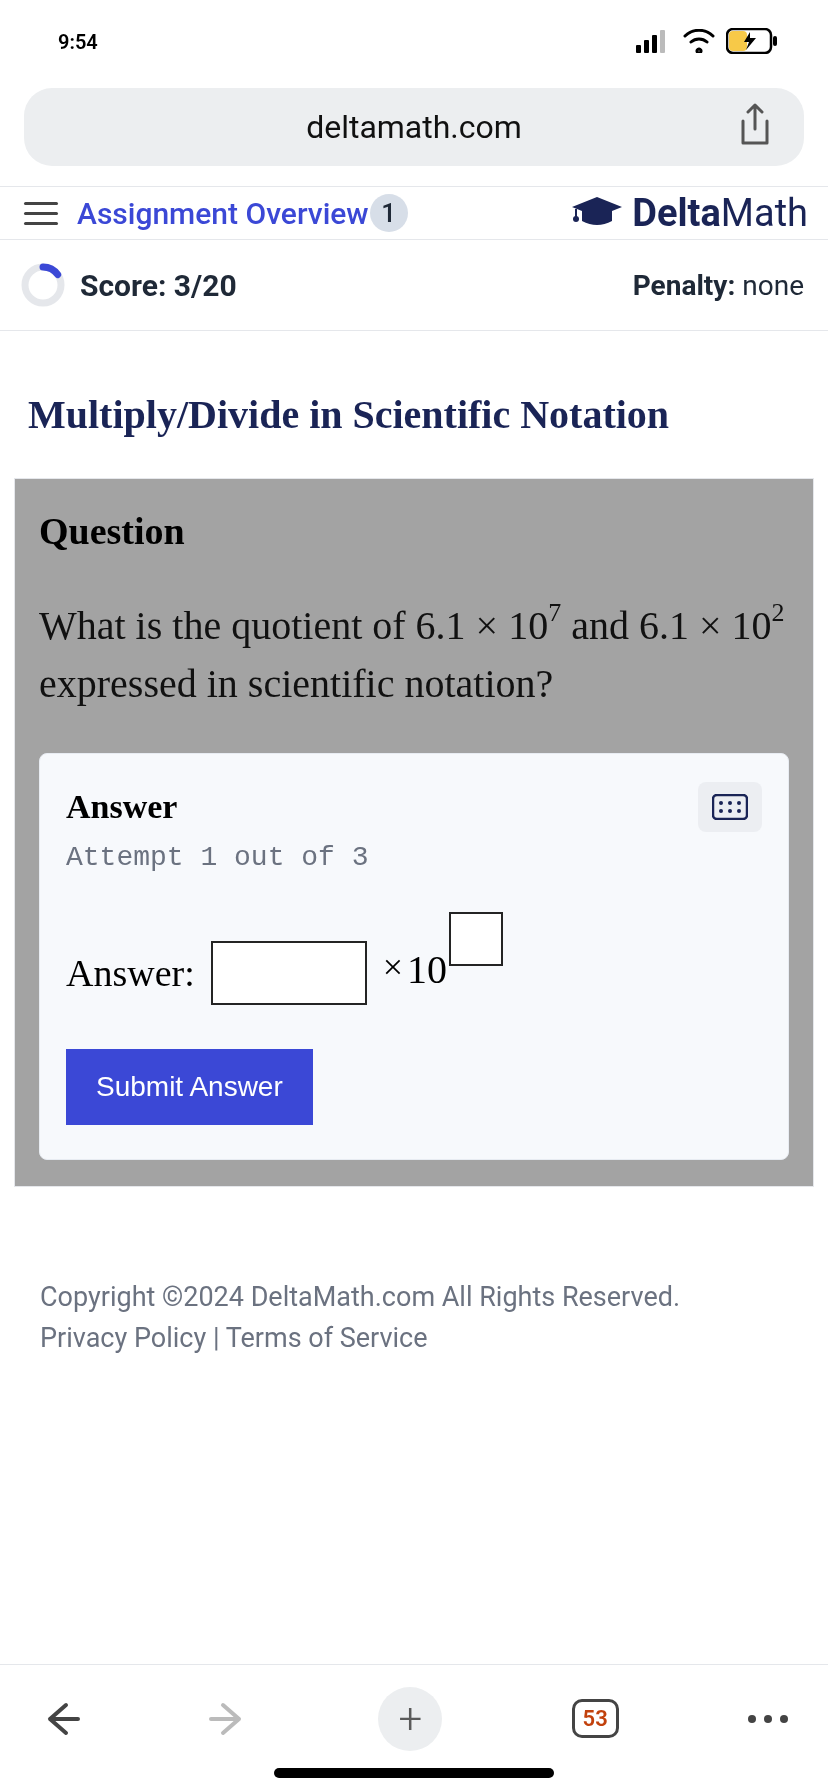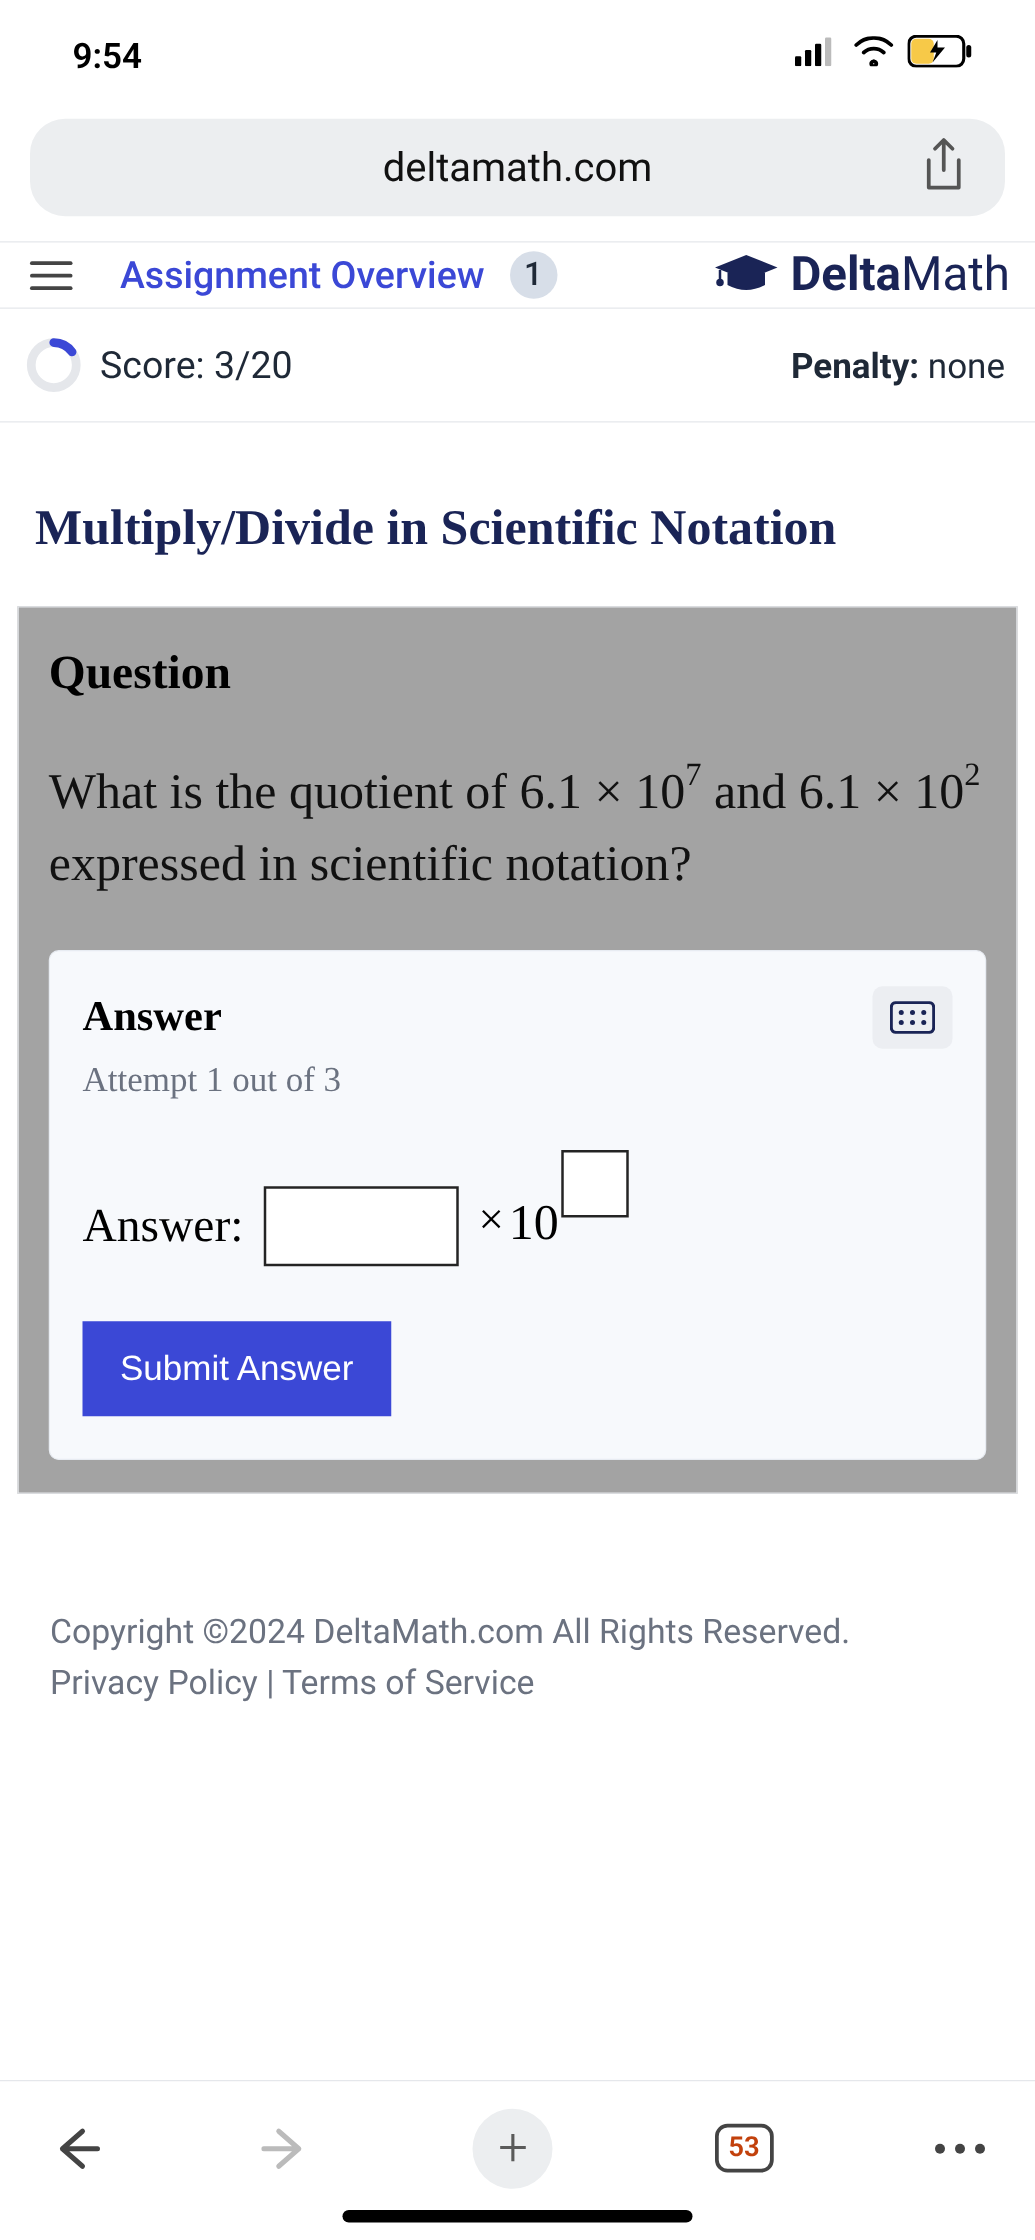--- a/index.html
+++ b/index.html
@@ -9,23 +9,23 @@
     font-family: -apple-system, BlinkMacSystemFont, "Segoe UI", Roboto, Helvetica, Arial, sans-serif;
     background: #fff;
     color: #000;
     position: relative;
     overflow: hidden;
   }
   
   .status-bar {
     display: flex;
     justify-content: space-between;
-    align-items: flex-start;
+    align-items: flex-end;
     padding: 28px 48px 10px 58px;
-    font-size: 28px;
+    font-size: 20px;
     font-weight: 600;
   }
   .status-right { display: flex; align-items: center; gap: 10px; }
   .status-right svg { display: block; }
 
   
   .url-bar-row {
     padding: 12px 24px 20px 24px;
   }
   .url-bar {
@@ -49,21 +49,21 @@
     transform: translateY(-50%);
   }
 
   
   .nav-row {
     display: flex;
     align-items: center;
     padding: 4px 20px;
     border-top: 1px solid #e5e7eb;
     border-bottom: 1px solid #e5e7eb;
-    gap: 20px;
+    gap: 1px;
   }
   .hamburger {
     display: flex;
     flex-direction: column;
     gap: 7px;
     padding: 6px 4px;
   }
   .hamburger span {
     width: 34px;
     height: 3px;
@@ -110,21 +110,21 @@
   }
   .score-left {
     display: flex;
     align-items: center;
     gap: 14px;
   }
   .progress-ring {
     width: 46px;
     height: 46px;
   }
-  .score-text { font-size: 30px; font-weight: 400; color: #1f2937; }
+  .score-text { font-size: 30px; font-weight: 700; color: #1f2937; }
   .penalty-text { font-size: 28px; color: #1f2937; }
   .penalty-text b { font-weight: 700; }
   .penalty-text span { font-weight: 400; }
 
   
   .page-title {
     font-family: Georgia, "Times New Roman", serif;
     font-size: 40px;
     font-weight: 700;
     color: #1a2456;
@@ -191,21 +191,21 @@
   .keypad-btn {
     background: #eceef2;
     border-radius: 8px;
     width: 64px;
     height: 50px;
     display: flex;
     align-items: center;
     justify-content: center;
   }
   .attempt-text {
-    font-family: Liberation Serif, serif;
+    font-family: Liberation Mono, monospace;
     color: #6b7280;
     font-size: 28px;
     margin-top: 10px;
   }
   .answer-input-row {
     display: flex;
     align-items: center;
     gap: 16px;
     margin-top: 68px;
     font-family: Georgia, "Times New Roman", serif;

